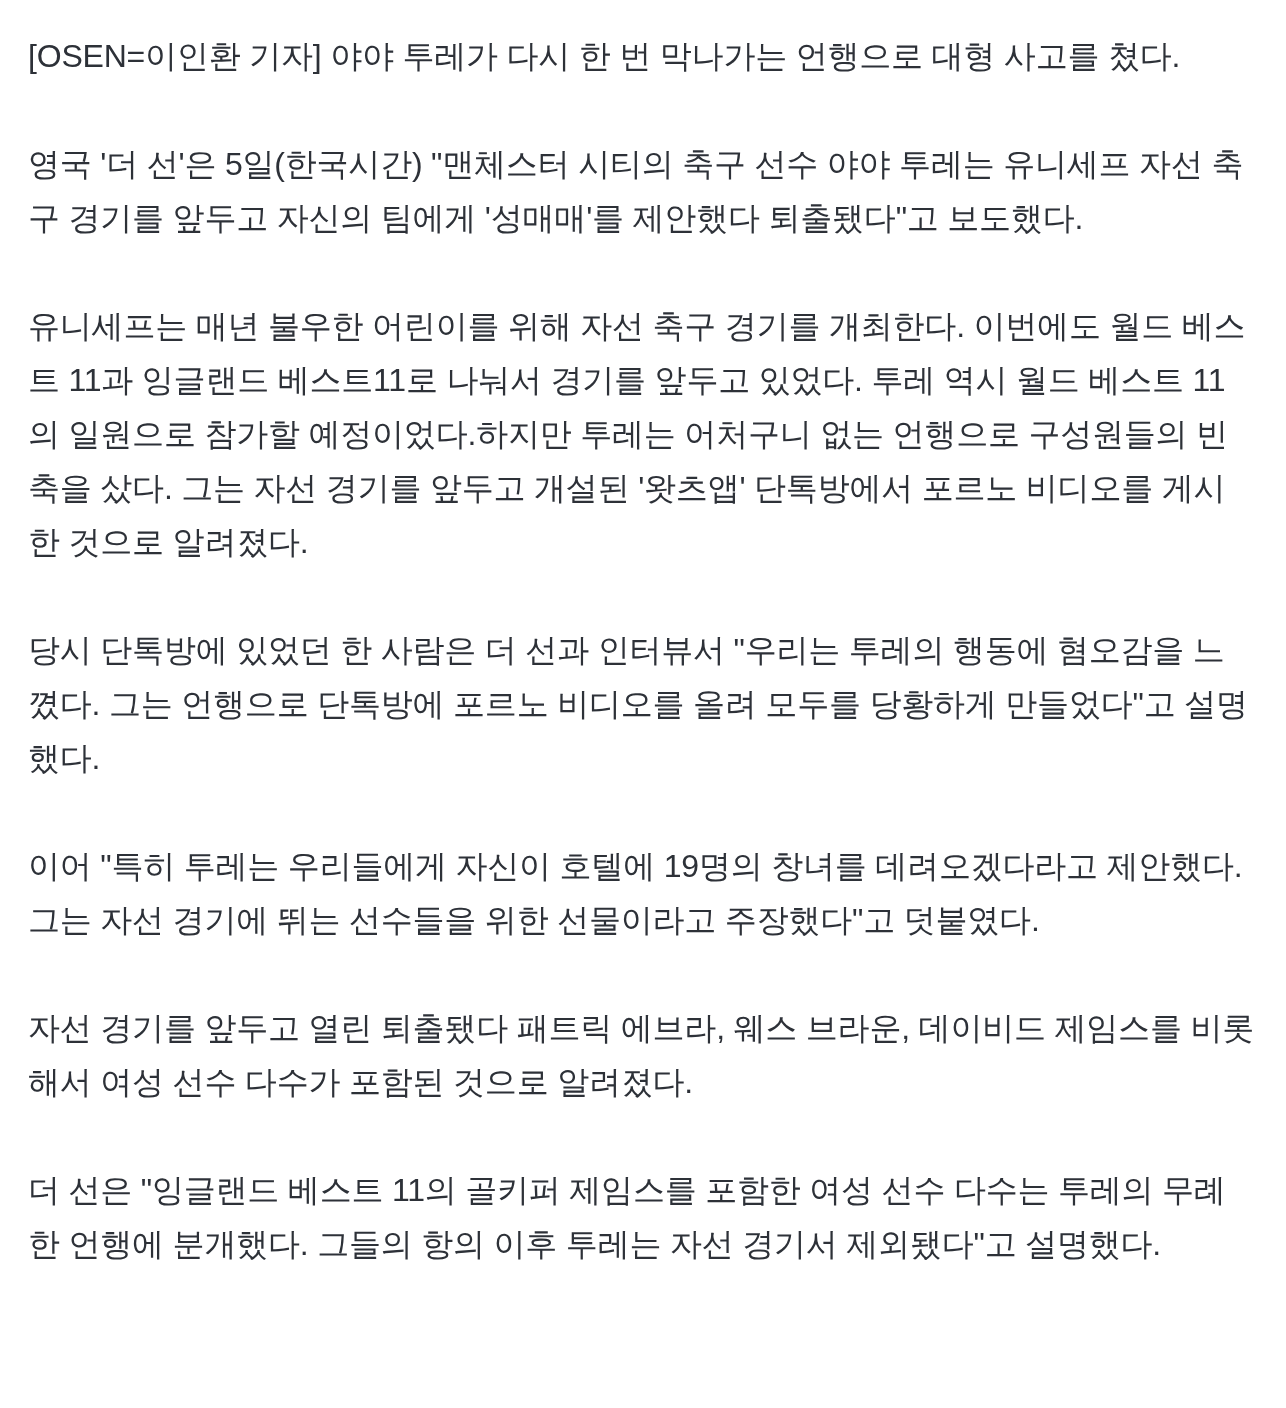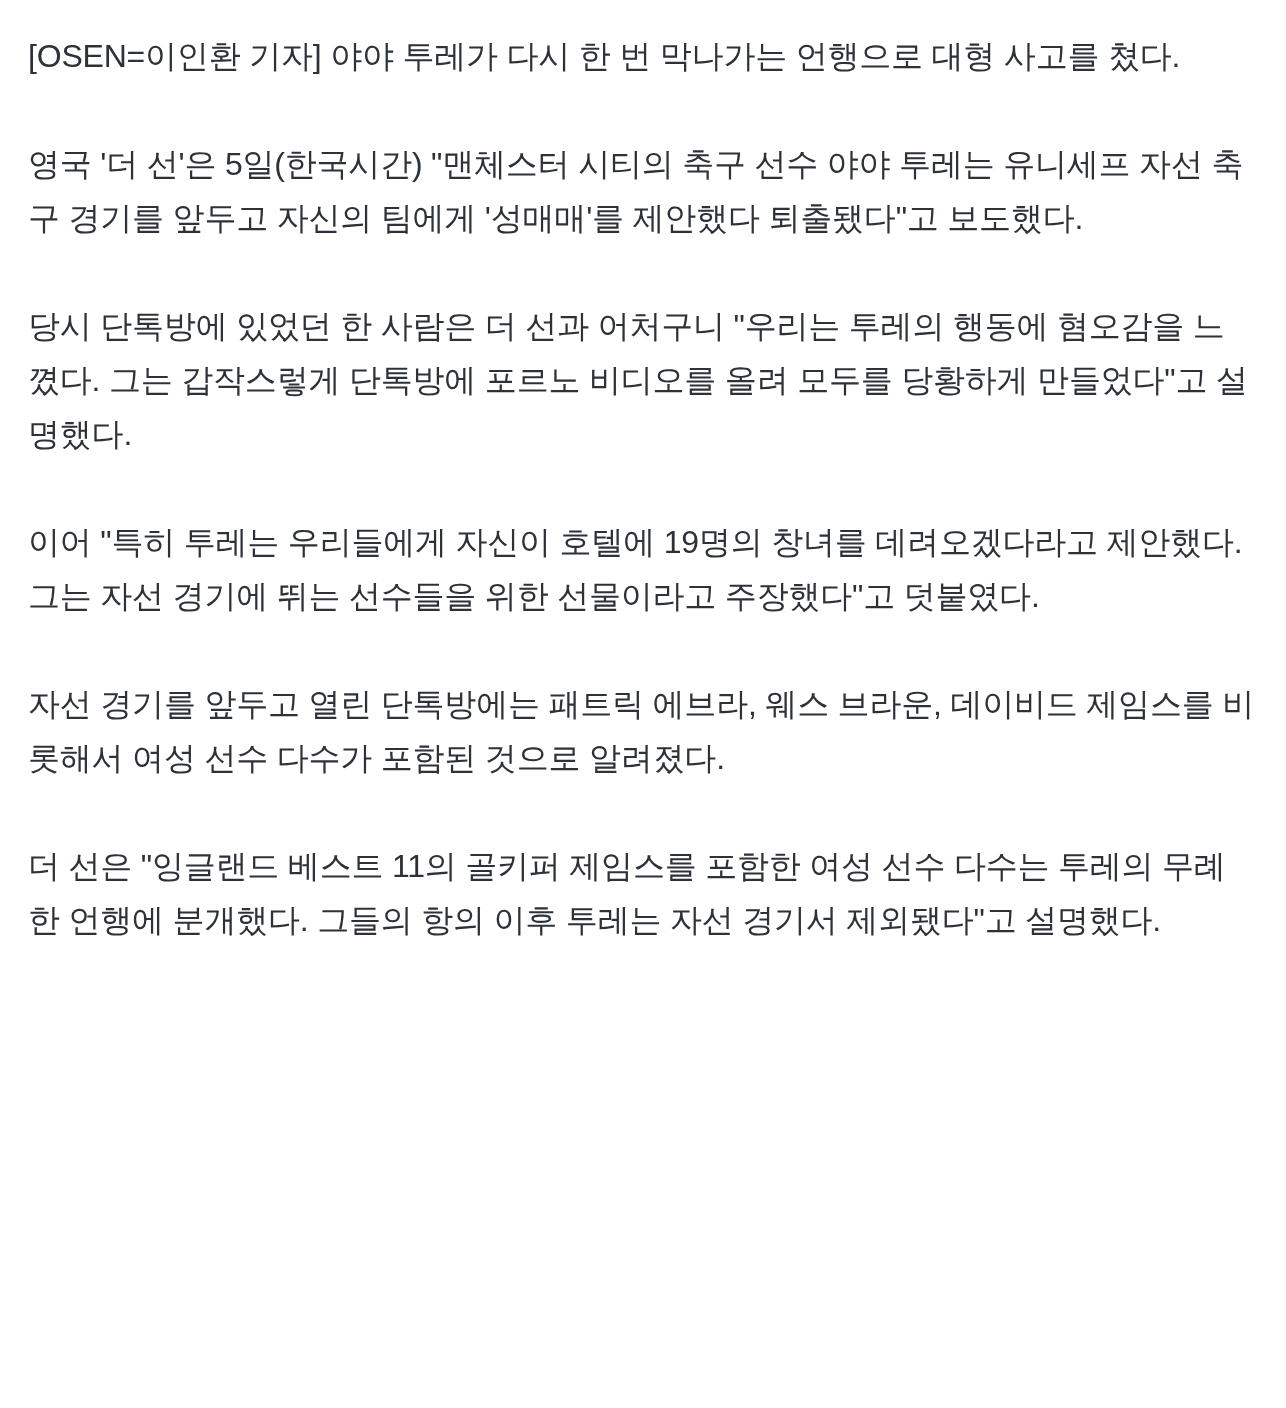--- a/index.html
+++ b/index.html
@@ -30,17 +30,18 @@
   .article-body p:last-child {
     margin-bottom: 0;
   }
 </style>
 </head>
 <body>
 
 <main class="article-body">
   <p>[OSEN=이인환 기자] 야야 투레가 다시 한 번 막나가는 언행으로 대형 사고를 쳤다.</p>
   <p>영국 '더 선'은 5일(한국시간) "맨체스터 시티의 축구 선수 야야 투레는 유니세프 자선 축구 경기를 앞두고 자신의 팀에게 '성매매'를 제안했다 퇴출됐다"고 보도했다.</p>
-  <p>당시 단톡방에 있었던 한 사람은 더 선과 어처구니 "우리는 투레의 행동에 혐오감을 느꼈다. 그는 갑작스렇게 단톡방에 포르노 비디오를 올려 모두를 당황하게 만들었다"고 설명했다.</p>
+  <p>유니세프는 매년 불우한 어린이를 위해 자선 축구 경기를 개최한다. 이번에도 월드 베스트 11과 잉글랜드 베스트11로 나눠서 경기를 앞두고 있었다. 투레 역시 월드 베스트 11의 일원으로 참가할 예정이었다.하지만 투레는 어처구니 없는 언행으로 구성원들의 빈축을 샀다. 그는 자선 경기를 앞두고 개설된 '왓츠앱' 단톡방에서 포르노 비디오를 게시한 것으로 알려졌다.</p>
+  <p>당시 단톡방에 있었던 한 사람은 더 선과 인터뷰서 "우리는 투레의 행동에 혐오감을 느꼈다. 그는 언행으로 단톡방에 포르노 비디오를 올려 모두를 당황하게 만들었다"고 설명했다.</p>
   <p>이어 "특히 투레는 우리들에게 자신이 호텔에 19명의 창녀를 데려오겠다라고 제안했다. 그는 자선 경기에 뛰는 선수들을 위한 선물이라고 주장했다"고 덧붙였다.</p>
-  <p>자선 경기를 앞두고 열린 단톡방에는 패트릭 에브라, 웨스 브라운, 데이비드 제임스를 비롯해서 여성 선수 다수가 포함된 것으로 알려졌다.</p>
+  <p>자선 경기를 앞두고 열린 퇴출됐다 패트릭 에브라, 웨스 브라운, 데이비드 제임스를 비롯해서 여성 선수 다수가 포함된 것으로 알려졌다.</p>
   <p>더 선은 "잉글랜드 베스트 11의 골키퍼 제임스를 포함한 여성 선수 다수는 투레의 무례한 언행에 분개했다. 그들의 항의 이후 투레는 자선 경기서 제외됐다"고 설명했다.</p>
 </main>
 
 </body></html>

